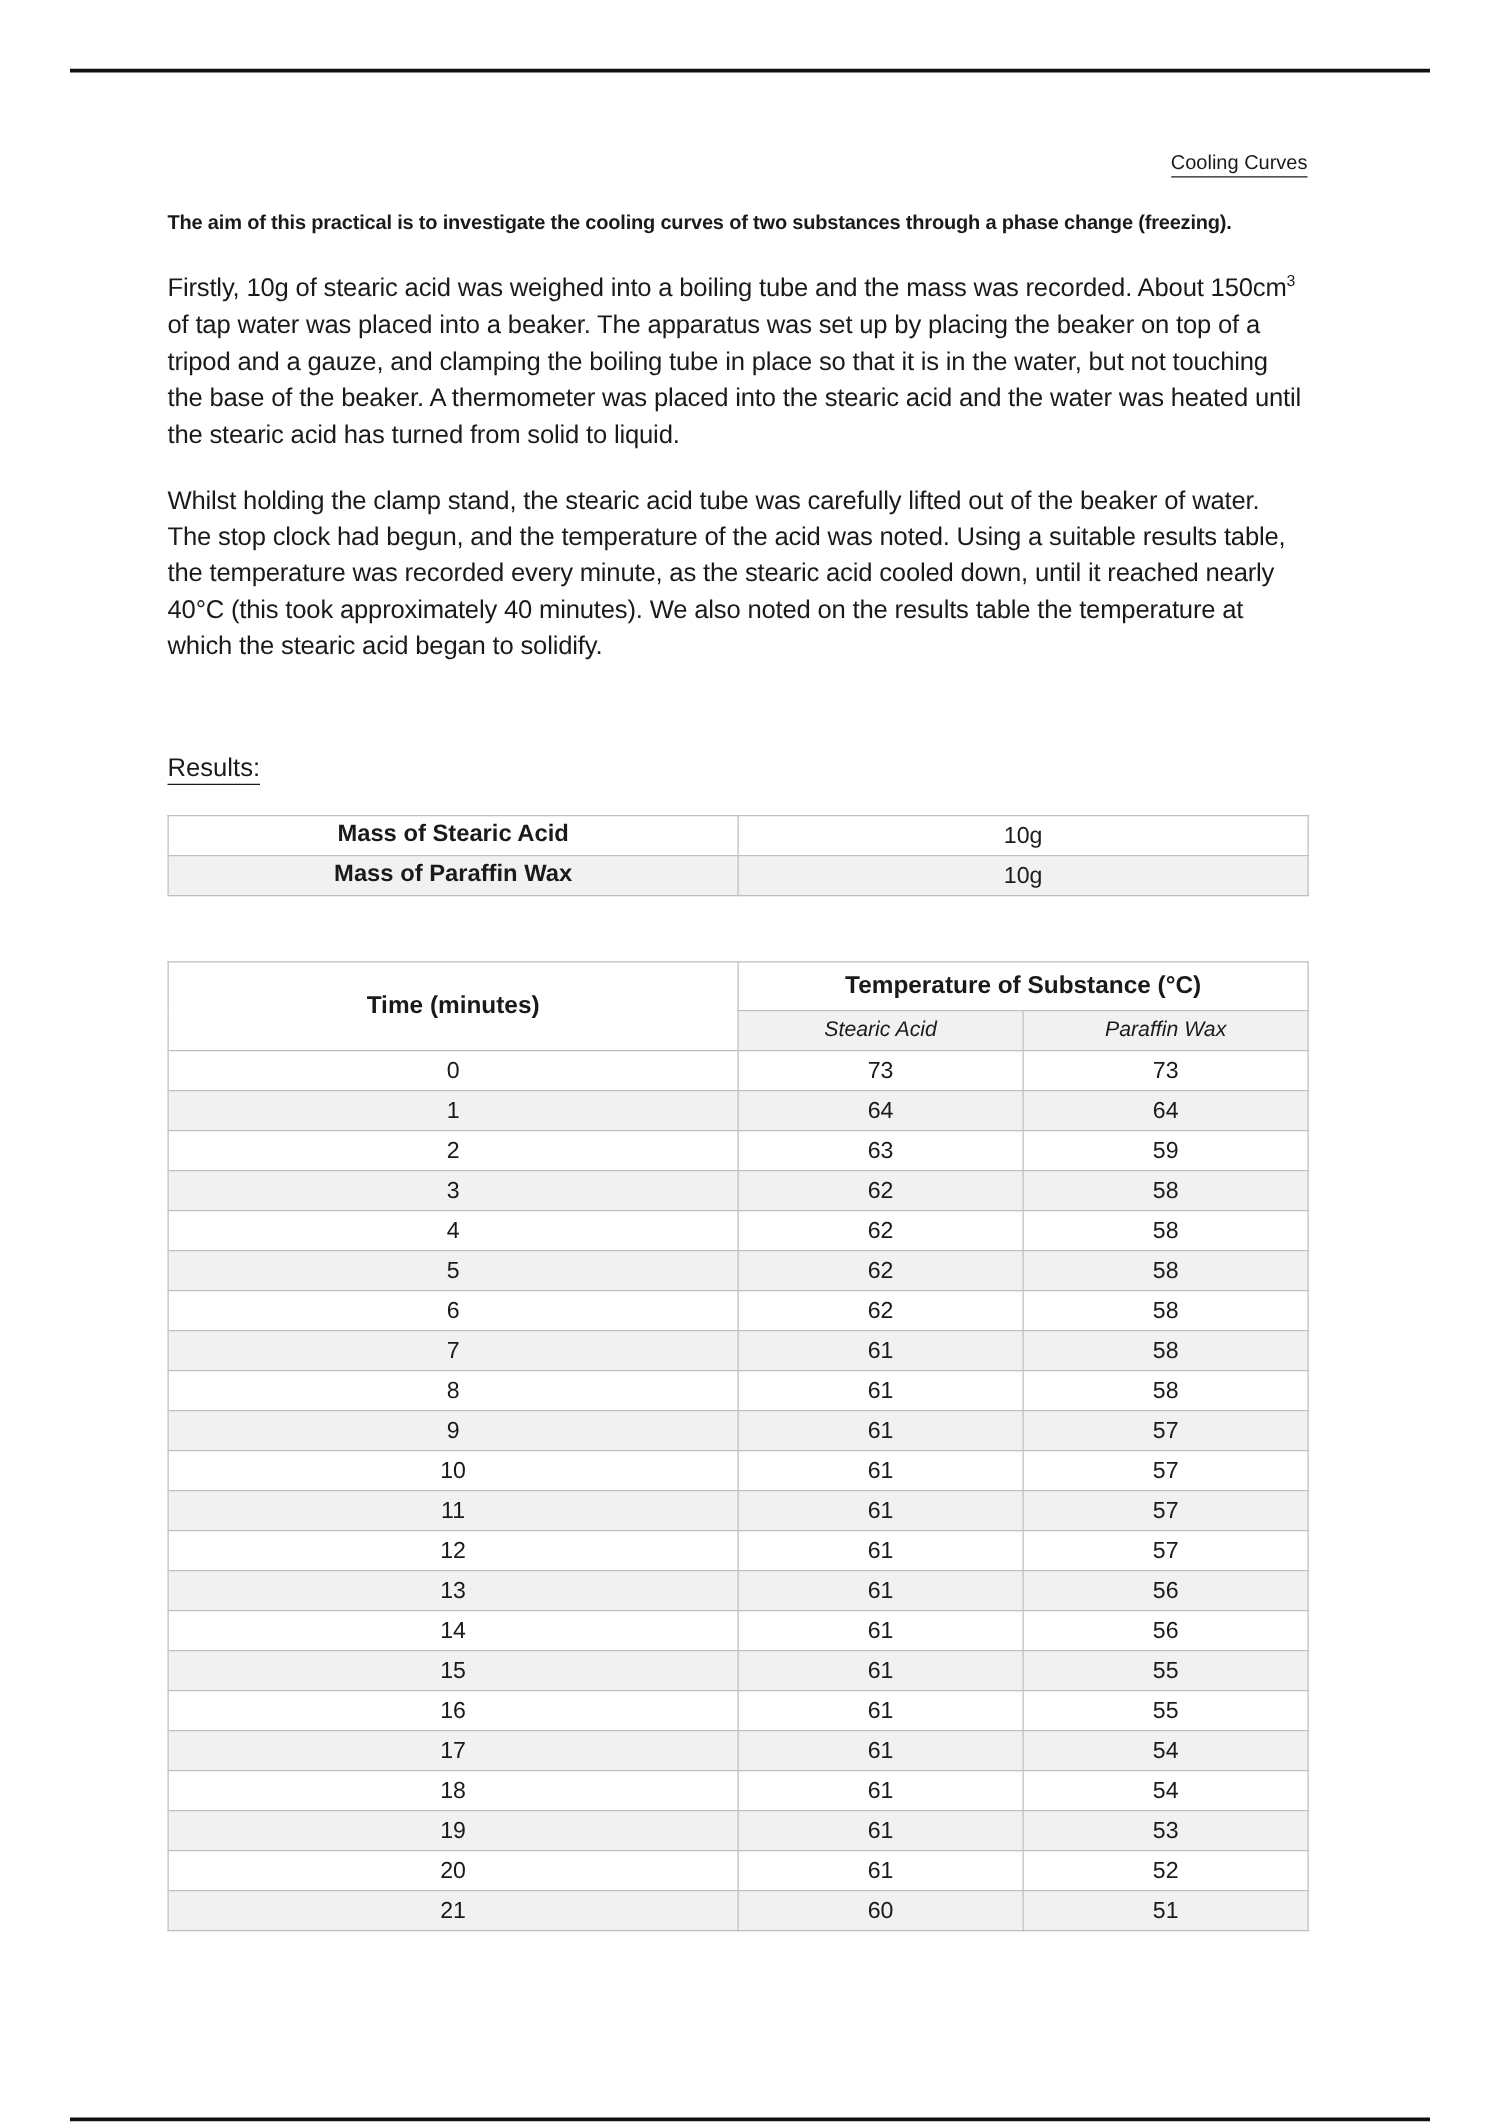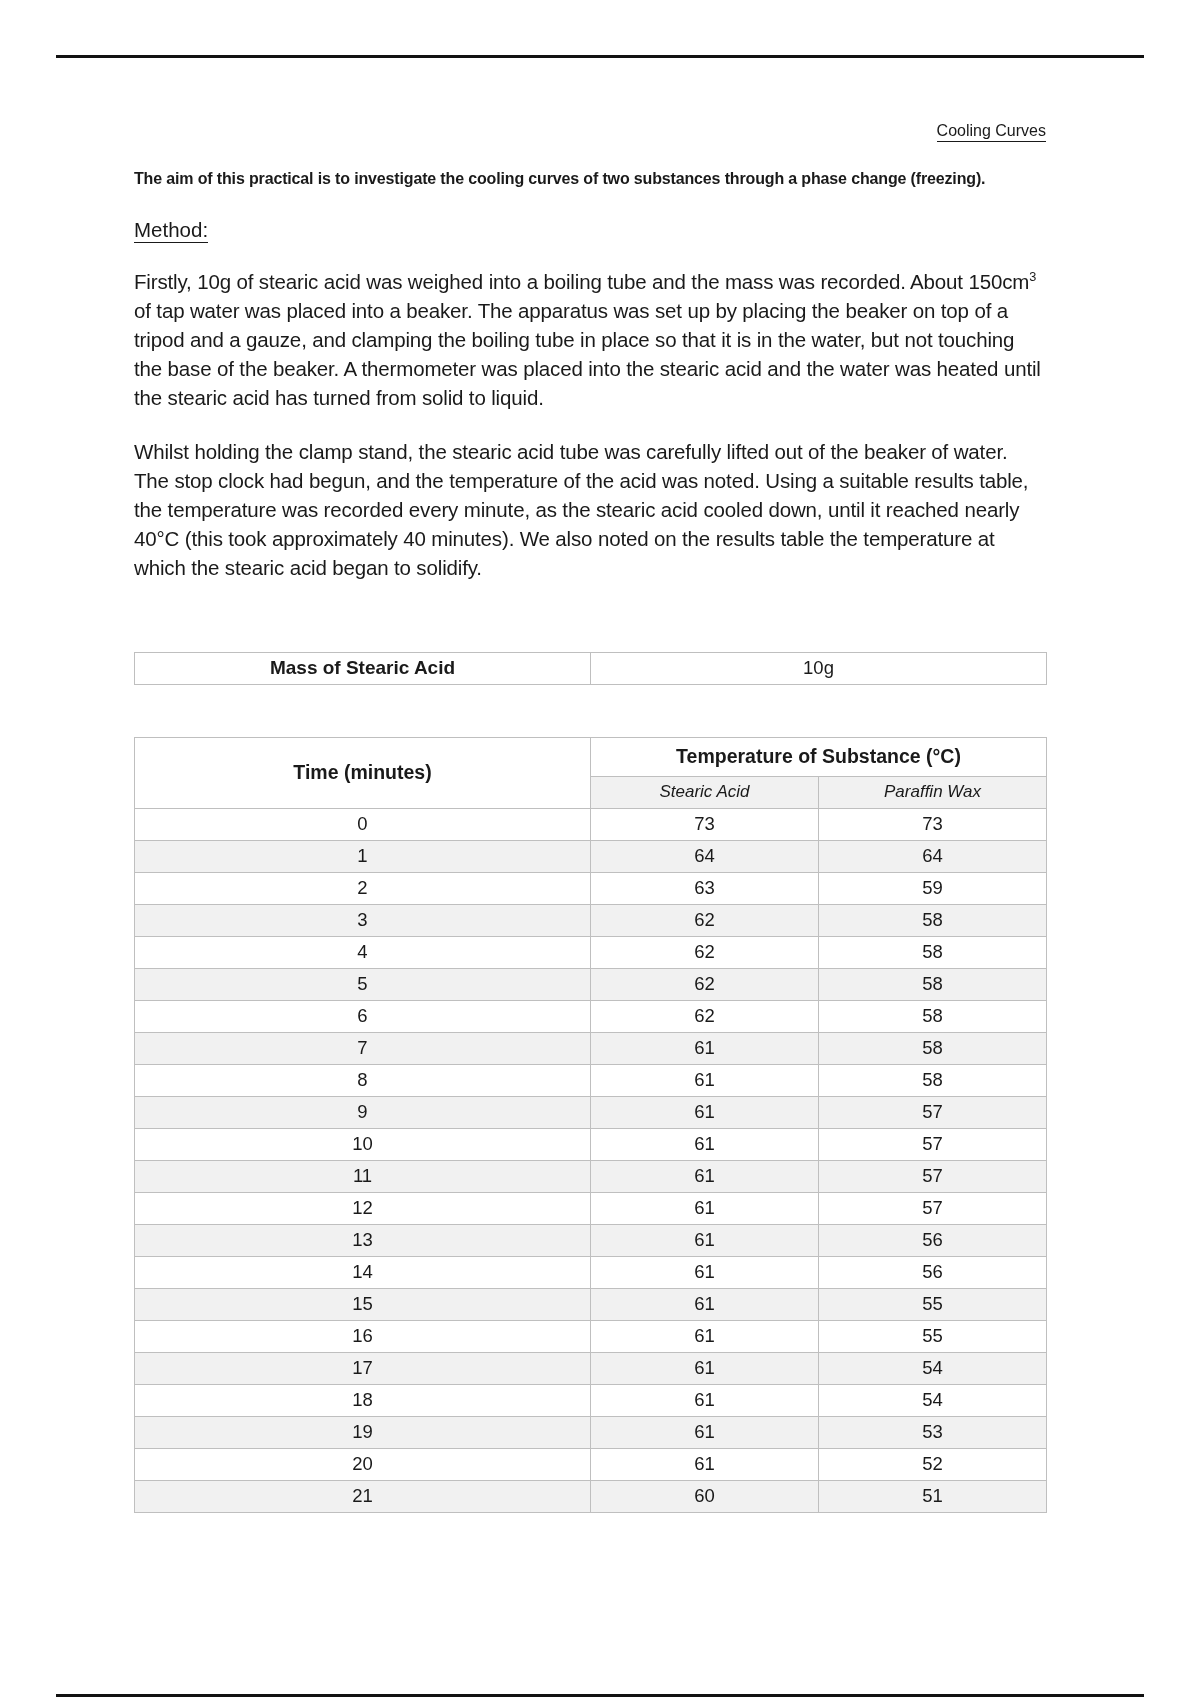--- a/index.html
+++ b/index.html
@@ -130,38 +130,42 @@
 
   <div class="rule rule-top"></div>
   <div class="rule rule-bottom"></div>
 
   <div class="content">
 
     <div class="doc-title"><span>Cooling Curves</span></div>
 
     <div class="aim">The aim of this practical is to investigate the cooling curves of two substances through a phase change (freezing).</div>
 
-    <div class="section-head"><span>Method:</span></div>
 
     <p class="para"><span>Firstly, 10g of stearic acid was weighed into a boiling tube and the mass was recorded. About 150cm</span><sup>3</sup><span> of tap water was placed into a beaker. The apparatus was set up by placing the beaker on top of a tripod and a gauze, and clamping the boiling tube in place so that it is in the water, but not touching the base of the beaker. A thermometer was placed into the stearic acid and the water was heated until the stearic acid has turned from solid to liquid.</span></p>
 
     <p class="para">Whilst holding the clamp stand, the stearic acid tube was carefully lifted out of the beaker of water. The stop clock had begun, and the temperature of the acid was noted. Using a suitable results table, the temperature was recorded every minute, as the stearic acid cooled down, until it reached nearly 40°C (this took approximately 40 minutes). We also noted on the results table the temperature at which the stearic acid began to solidify.</p>
 
 
     <div class="spacer-lg"></div>
 
+    <div class="section-head"><span>Results:</span></div>
 
     <table class="mass-table">
       <colgroup>
           <col class="c1">
           <col class="c2">
         </colgroup>
       <tbody>
         <tr class="row-white">
           <td class="label">Mass of Stearic Acid</td>
+          <td>10g</td>
+        </tr>
+        <tr class="row-grey">
+          <td class="label">Mass of Paraffin Wax</td>
           <td>10g</td>
         </tr>
       </tbody>
     </table>
 
     <table class="data-table">
       <colgroup>
           <col class="c1">
           <col class="c2">
           <col class="c3">

